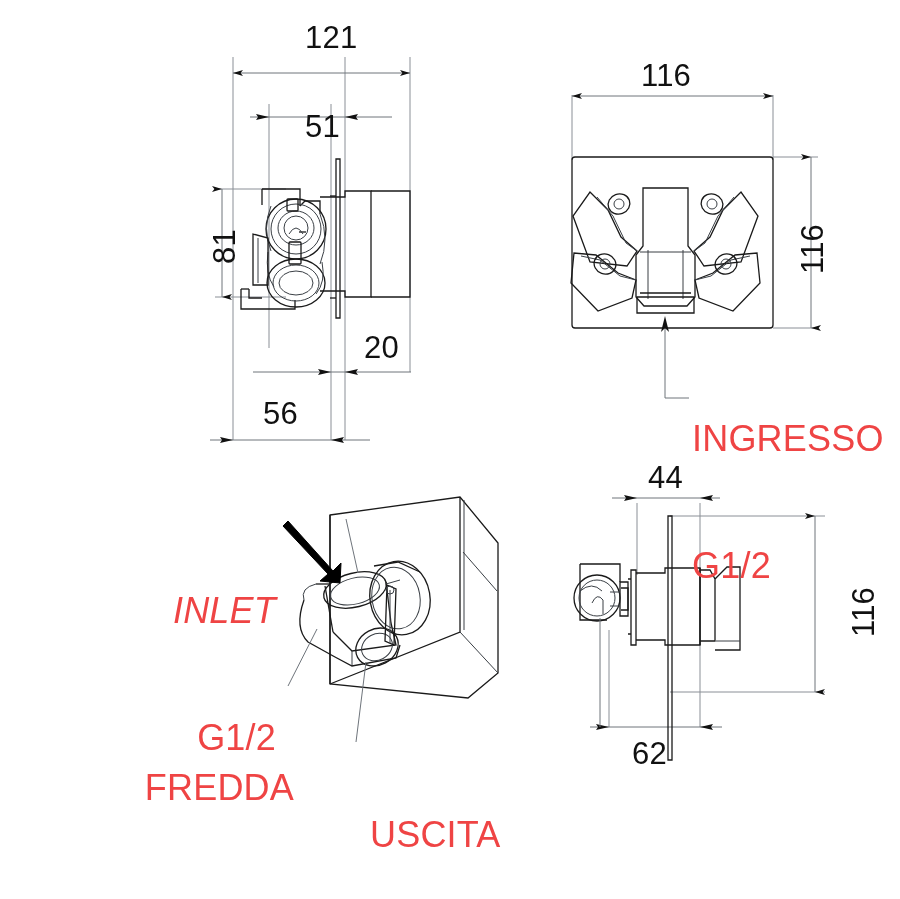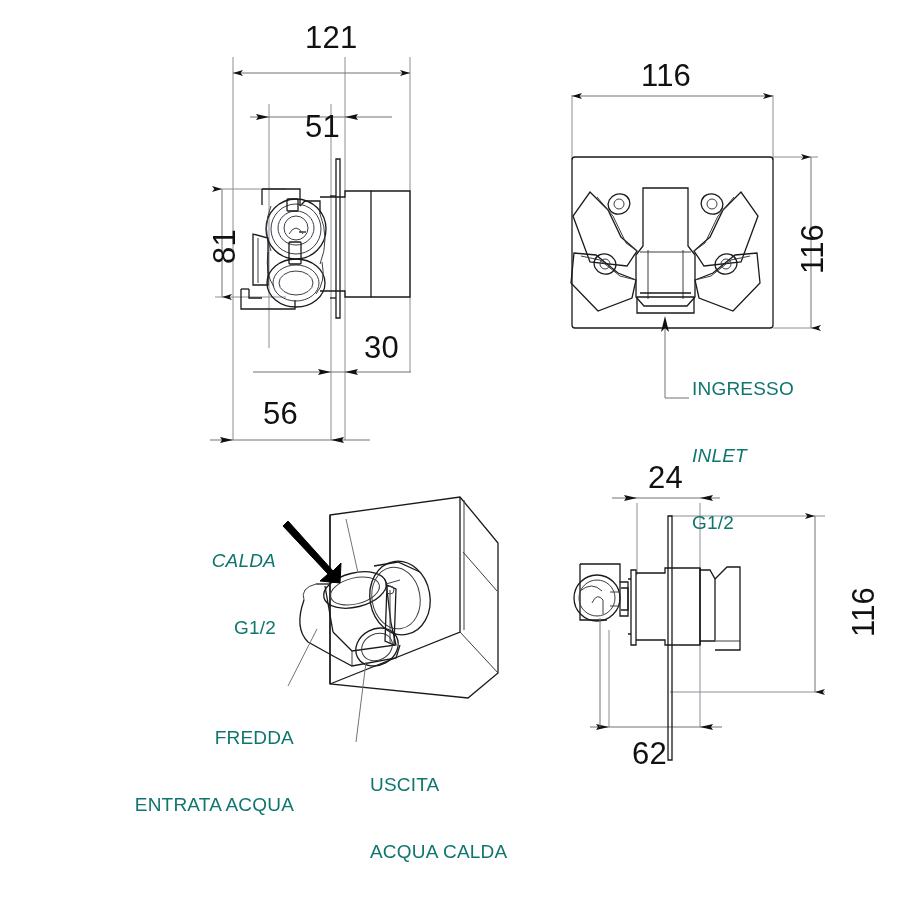--- a/index.html
+++ b/index.html
@@ -36,22 +36,22 @@
   .dim-num {
     font-size: 31px;
     font-weight: 400;
     color: #111111;
   }
   .dim-num.vert {
     transform: rotate(-90deg);
     transform-origin: 0 0;
   }
   .callout {
-    font-size: 19px;
-    color: #0f766e;
+    font-size: 36px;
+    color: #ef4444;
   }
   .callout .it {
     font-style: italic;
   }
   .callout.right-al {
     text-align: right;
   }
   .callout.left-al {
     text-align: left;
   }
@@ -350,53 +350,52 @@
       <line class="lead" x1="600" y1="618" x2="600" y2="727"></line>
     </g>
   </svg>
 
   <div class="lbl dim-num" style="left:305px; top:20px;">121</div>
 
   <div class="lbl dim-num" style="left:305px; top:74px;margin-top:35px;">51</div>
 
   <div class="lbl dim-num vert" style="left:207px; top:264px;">81</div>
 
-  <div class="lbl dim-num" style="left:364px; top:330px;">30</div>
+  <div class="lbl dim-num" style="left:364px; top:330px;">20</div>
 
   <div class="lbl dim-num" style="left:263px; top:396px;">56</div>
 
   <div class="lbl dim-num" style="left:641px; top:58px;">116</div>
 
   <div class="lbl dim-num vert" style="left:795px; top:274px;">116</div>
 
   <div class="lbl callout left-al" style="left:692px; top:333px;">
     <div>INGRESSO</div>
-    <div class="it">INLET</div>
     <div>G1/2</div>
   </div>
 
   <div class="lbl callout right-al" style="left:24px; top:505px; width:252px;">
-    <div class="it">CALDA</div>
+    <div class="it">INLET</div>
     <div>G1/2</div>
   </div>
 
   <div class="lbl callout right-al" style="left:6px; top:682px; width:288px;">
     <div>FREDDA</div>
     <div>ENTRATA ACQUA</div>
     
     
     
   </div>
 
   <div class="lbl callout left-al" style="left:370px; top:729px;">
     <div>USCITA</div>
     <div>ACQUA CALDA</div>
     
     
   </div>
 
-  <div class="lbl dim-num" style="left:648px; top:460px;">24</div>
+  <div class="lbl dim-num" style="left:648px; top:460px;">44</div>
 
   <div class="lbl dim-num vert" style="left:846px; top:637px;">116</div>
 
   <div class="lbl dim-num" style="left:632px; top:736px;">62</div>
 
 </div>
 
 </body></html>

